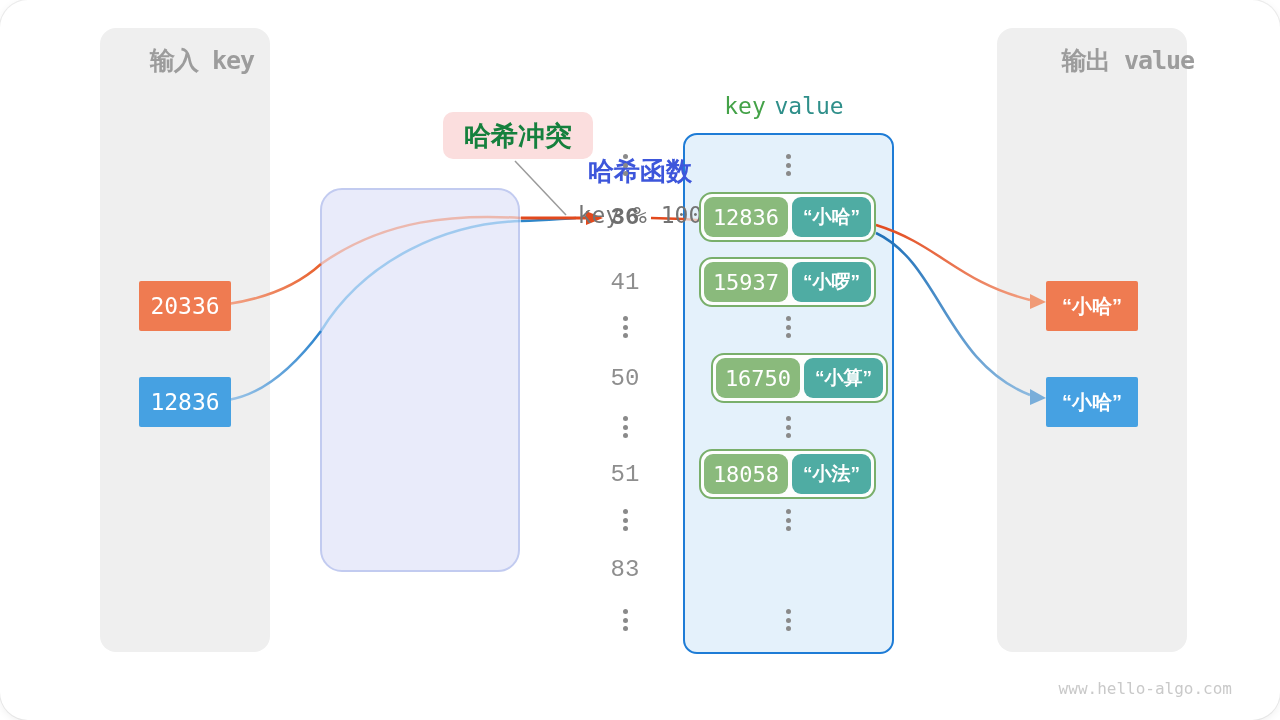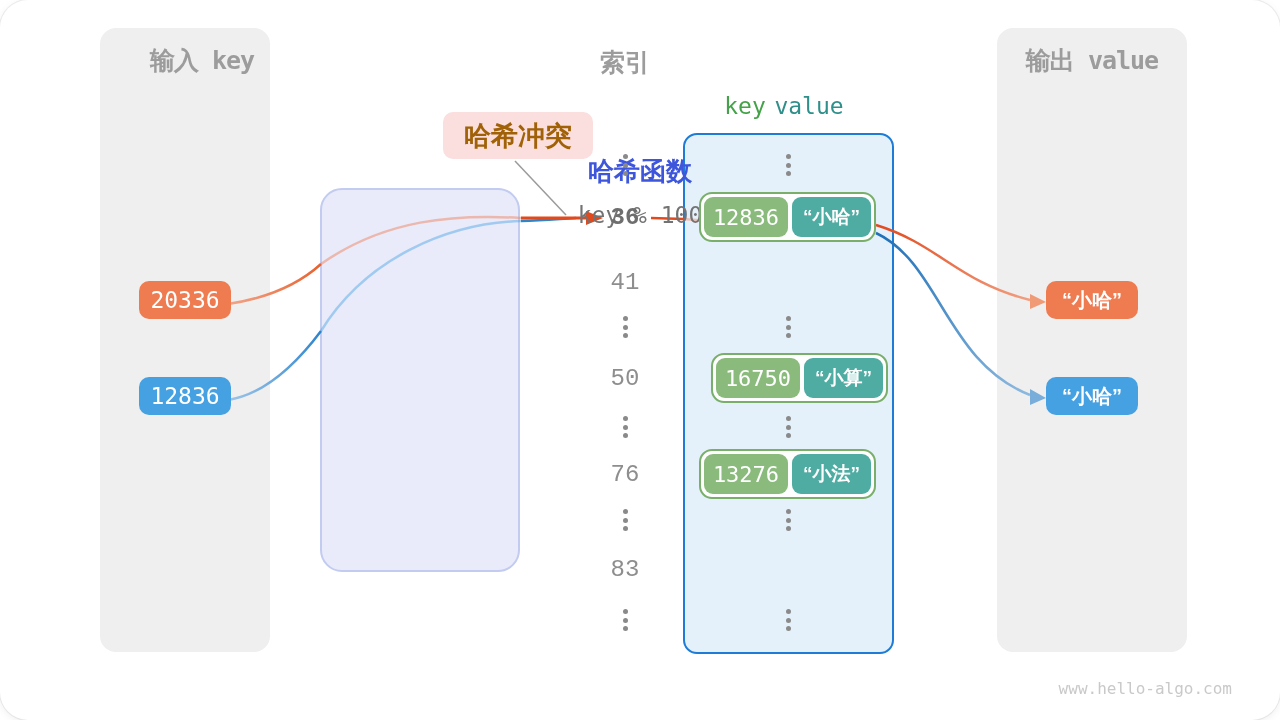--- a/index.html
+++ b/index.html
@@ -13,38 +13,38 @@
   .overlay{position:absolute;left:0;top:0;width:1280px;height:720px;z-index:1;pointer-events:none;}
 
   
   .panel{position:absolute;top:28px;height:624px;background:#EFEFEF;border-radius:16px;z-index:0;}
   .panel-left{left:100px;width:170px;}
   .panel-right{left:997px;width:190px;}
   .panel-title{position:absolute;top:44px;left:0;width:100%;text-align:center;
                font-family:var(--mono);font-weight:bold;font-size:25px;color:#9C9C9C;z-index:2;letter-spacing:-1px;}
 
   
-  .chip{position:absolute;width:92px;height:38px;border-radius:10px;display:flex;align-items:center;justify-content:center;
+  .chip{position:absolute;width:92px;height:50px;border-radius:2px;display:flex;align-items:center;justify-content:center;
         color:#fff;z-index:2;}
   .chip.num{font-family:var(--mono);font-size:23px;}
   .chip.cjk{font-size:20px;font-weight:bold;}
   .bg-orange{background:#EF7B51;}
   .bg-blue{background:#46A1E2;}
 
   
   .hashbox{position:absolute;left:320px;top:188px;width:200px;height:384px;box-sizing:border-box;
            background:#E9EBFA;border:2px solid #C2CBF0;border-radius:22px;z-index:0;}
   .hash-title{position:absolute;left:0;top:154px;width:100%;text-align:center;
               font-size:26px;font-weight:600;color:#3D56DB;z-index:2;}
   .hash-formula{position:absolute;left:0;top:202px;width:100%;text-align:center;
                 font-family:var(--mono);font-size:23px;color:#737373;z-index:2;}
 
   
   .collision{position:absolute;left:443px;top:112px;width:150px;height:47px;border-radius:10px;
-             background:#FBDEDE;color:#a16207;font-size:27px;font-weight:bold;
+             background:#FBDEDE;color:#15803d;font-size:27px;font-weight:bold;
              display:flex;align-items:center;justify-content:center;z-index:2;}
 
   
   .col-title{position:absolute;top:46px;width:120px;text-align:center;
              font-size:25px;font-weight:bold;color:#9C9C9C;z-index:2;}
 
   
   .kv-head{position:absolute;z-index:2;font-family:var(--mono);font-size:23px;width:90px;text-align:center;}
   .kv-head.k{left:700px;top:93px;color:#44A248;}
   .kv-head.v{left:764px;top:93px;color:#2F8F8A;}
@@ -130,40 +130,39 @@
   </div>
   <div class="chip num bg-blue" style="left:139px;top:377px;">
     <span>12836</span>
   </div>
 
   <div class="hash-title">哈希函数</div>
   <div class="hash-formula">key % 100</div>
 
   <div class="collision">哈希冲突</div>
 
-  <div class="col-title" style="left:565px;">索引</div>
   <div class="dots in-idx" style="top:154px;">
       <i></i>
       <i></i>
       <i></i>
     </div>
   <div class="inum hot" style="top:203px;">36</div>
   <div class="inum" style="top:268px;">41</div>
   <div class="dots in-idx" style="top:316px;">
       <i></i>
       <i></i>
       <i></i>
     </div>
   <div class="inum" style="top:364px;">50</div>
   <div class="dots in-idx" style="top:416px;">
       <i></i>
       <i></i>
       <i></i>
     </div>
-  <div class="inum" style="top:460px;">76</div>
+  <div class="inum" style="top:460px;">51</div>
   <div class="dots in-idx" style="top:509px;">
       <i></i>
       <i></i>
       <i></i>
     </div>
   <div class="inum" style="top:555px;">83</div>
   <div class="dots in-idx" style="top:609px;">
       <i></i>
       <i></i>
       <i></i>
@@ -174,50 +173,54 @@
 
   <div class="dots in-arr" style="top:154px;">
       <i></i>
       <i></i>
       <i></i>
     </div>
   <div class="pair" style="top:192px;">
     <div class="pk">12836</div>
     <div class="pv">“小哈”</div>
   </div>
+  <div class="pair" style="top:257px;">
+    <div class="pk">15937</div>
+    <div class="pv">“小啰”</div>
+  </div>
   <div class="dots in-arr" style="top:316px;">
       <i></i>
       <i></i>
       <i></i>
     </div>
   <div class="pair" style="top:353px;margin-left:12px;">
     <div class="pk">16750</div>
     <div class="pv">“小算”</div>
   </div>
   <div class="dots in-arr" style="top:416px;">
       <i></i>
       <i></i>
       <i></i>
     </div>
   <div class="pair" style="top:449px;">
-    <div class="pk">13276</div>
+    <div class="pk">18058</div>
     <div class="pv">“小法”</div>
   </div>
   <div class="dots in-arr" style="top:509px;">
       <i></i>
       <i></i>
       <i></i>
     </div>
   <div class="dots in-arr" style="top:609px;">
       <i></i>
       <i></i>
       <i></i>
     </div>
 
-  <div class="panel-title" style="left:997px;width:190px;">输出 value</div>
+  <div class="panel-title" style="left:997px;width:190px;padding-left:36px;">输出 value</div>
   <div class="chip cjk bg-orange" style="left:1046px;top:281px;">
     <span>“小哈”</span>
   </div>
   <div class="chip cjk bg-blue" style="left:1046px;top:377px;">
     <span>“小哈”</span>
   </div>
 
   <div class="watermark">www.hello-algo.com</div>
 </div>
 

